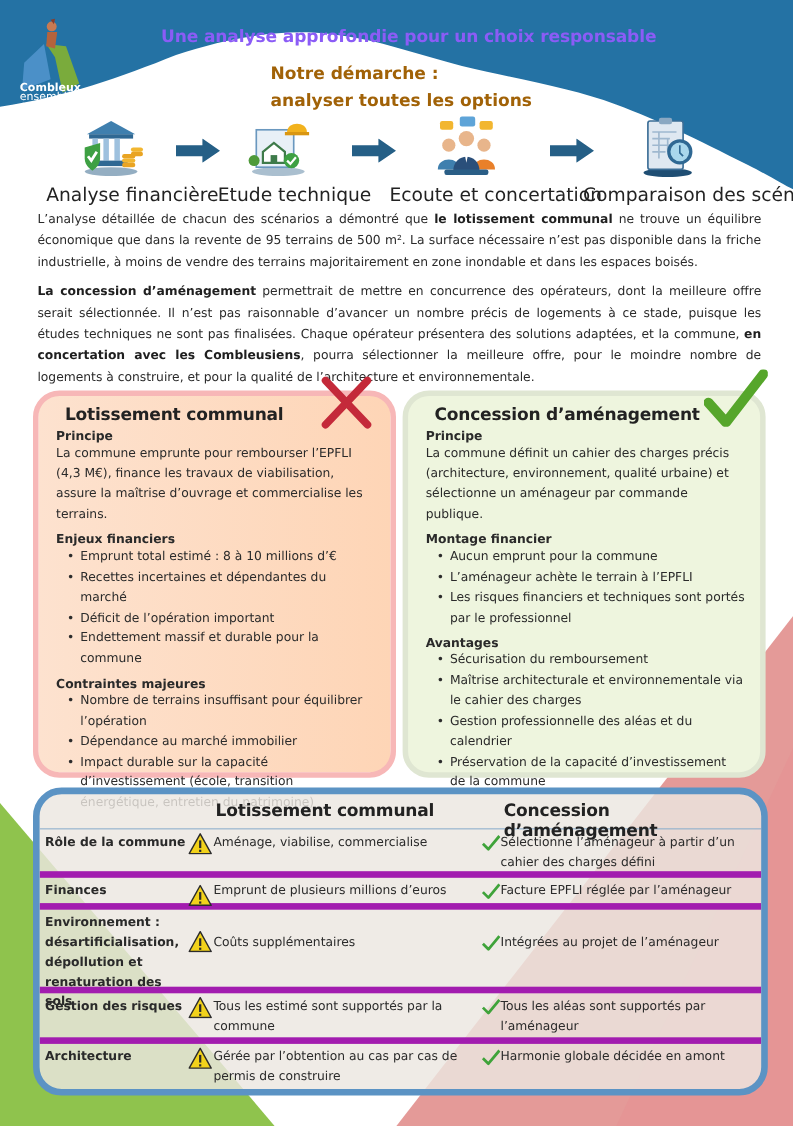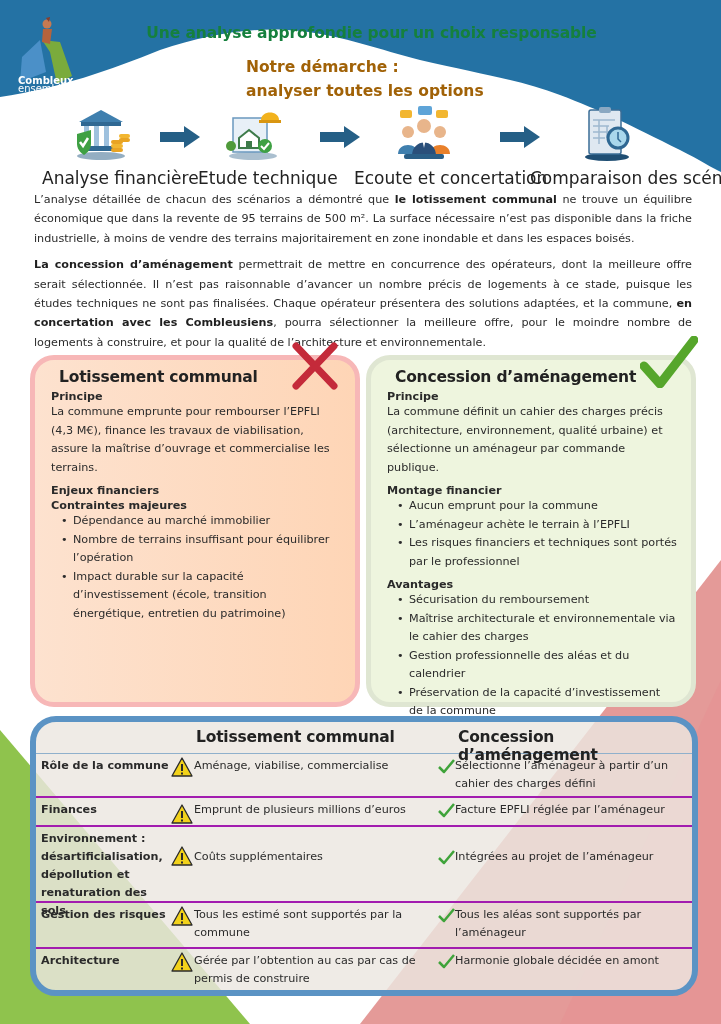--- a/index.html
+++ b/index.html
@@ -4,21 +4,21 @@
 <style>
   * { box-sizing: border-box; margin: 0; padding: 0; }
   html, body { width: 721px; height: 1024px; overflow: hidden; background: #ffffff; }
   body { position: relative; font-family: "DejaVu Sans", sans-serif; color: #2b2b2b; }
 
   
   .bg-shapes { position: absolute; left: 0; top: 0; width: 721px; height: 1024px; z-index: 0; }
 
   
   .header-title { position: absolute; left: 0; right: 0; top: 24px; text-align: center;
-    color: #15803d; font-size: 15.5px; font-weight: bold; z-index: 2; padding-left: 22px; letter-spacing: -0.1px; }
+    color: #8b5cf6; font-size: 15.5px; font-weight: bold; z-index: 2; padding-left: 22px; letter-spacing: -0.1px; }
   .logo { position: absolute; left: 12px; top: 12px; width: 72px; height: 90px; z-index: 2; }
   .logo-text { position: absolute; left: 18px; top: 77px; color: #ffffff; font-size: 10px; line-height: 8px; z-index: 3; }
   .logo-text .b { font-weight: bold; }
   .subtitle { position: absolute; left: 246px; top: 55px; font-size: 15.5px; font-weight: bold; color: #a16207; line-height: 24px; z-index: 2; }
 
   
   .steps { position: absolute; left: 0; top: 104px; width: 721px; height: 82px; z-index: 2; }
   .step { position: absolute; top: 0; text-align: center; }
   .step-icon { width: 64px; height: 60px; margin: 0 auto; display: block; }
   .step-label { font-size: 17px; color: #222; margin-top: 4px; white-space: nowrap; }
@@ -46,21 +46,21 @@
 
   .mark-x { position: absolute; left: 290px; top: 342px; width: 50px; height: 48px; z-index: 3; }
   .mark-check { position: absolute; left: 640px; top: 336px; width: 58px; height: 52px; z-index: 3; }
 
   
   .cmp { position: absolute; left: 30px; top: 716px; width: 668px; height: 280px; border: 6px solid #5b93c4;
     border-radius: 26px; background: rgba(236,231,224,0.82); z-index: 2; overflow: hidden; }
   .cmp-head { height: 32px; position: relative; border-bottom: 1px solid #8fb0cc; }
   .cmp-head .h1 { position: absolute; left: 160px; top: 6px; font-size: 15.5px; font-weight: bold; color: #222; letter-spacing: -0.2px; }
   .cmp-head .h2 { position: absolute; left: 422px; top: 6px; font-size: 15.5px; font-weight: bold; color: #222; letter-spacing: -0.2px; }
-  .cmp-row { position: relative; border-bottom: 2px solid #a21caf; }
+  .cmp-row { position: relative; border-bottom: 6px solid #a21caf; }
   .cmp-row:last-child { border-bottom: none; }
   .cmp-row .crit { position: absolute; left: 5px; top: 3px; width: 130px; font-size: 11.2px; font-weight: bold; line-height: 18px; color: #2a2a2a; }
   .cmp-row .lot { position: absolute; left: 135px; top: 3px; width: 265px; font-size: 11.2px; line-height: 18px; color: #2b2b2b; padding-left: 23px; }
   .cmp-row .con { position: absolute; left: 402px; top: 3px; width: 250px; font-size: 11.2px; line-height: 18px; color: #2b2b2b; padding-left: 17px; }
   .warn { position: absolute; left: 0; top: 0; width: 22px; height: 20px; }
   .chk { position: absolute; left: 0; top: 1px; width: 17px; height: 16px; }
 </style>
 </head>
 <body>
 
@@ -169,24 +169,30 @@
 <div class="intro">
   <p><span>L’analyse détaillée de chacun des scénarios a démontré que </span><b>le lotissement communal</b><span> ne trouve un équilibre économique que dans la revente de 95 terrains de 500 m². La surface nécessaire n’est pas disponible dans la friche industrielle, à moins de vendre des terrains majoritairement en zone inondable et dans les espaces boisés.</span></p>
   <p><b>La concession d’aménagement</b><span> permettrait de mettre en concurrence des opérateurs, dont la meilleure offre serait sélectionnée. Il n’est pas raisonnable d’avancer un nombre précis de logements à ce stade, puisque les études techniques ne sont pas finalisées. Chaque opérateur présentera des solutions adaptées, et la commune, </span><b>en concertation avec les Combleusiens</b><span>, pourra sélectionner la meilleure offre, pour le moindre nombre de logements à construire, et pour la qualité de l’architecture et environnementale.</span></p>
 </div>
 
 <div class="card card-left">
   <div class="card-title">Lotissement communal</div>
   <div class="sec-h">Principe</div>
   <div class="sec-p"> La commune emprunte pour rembourser l’EPFLI (4,3 M€), finance les travaux de viabilisation, assure la maîtrise d’ouvrage et commercialise les terrains.</div>
   <div class="sec-h">Enjeux financiers</div>
+  <ul>
+    <li>Emprunt total estimé : 8 à 10 millions d’€</li>
+    <li>Recettes incertaines et dépendantes du marché</li>
+    <li>Déficit de l’opération important</li>
+    <li>Endettement massif et durable pour la commune</li>
+  </ul>
   <div class="sec-h">Contraintes majeures</div>
   <ul>
+    <li>Nombre de terrains insuffisant pour équilibrer l’opération</li>
     <li>Dépendance au marché immobilier</li>
-    <li>Nombre de terrains insuffisant pour équilibrer l’opération</li>
     <li>Impact durable sur la capacité d’investissement (école, transition énergétique, entretien du patrimoine)</li>
   </ul>
 </div>
 <svg class="mark-x" viewBox="0 0 50 48">
   <path d="M6 4 L44 44 M44 4 L6 44" stroke="#c42a3a" stroke-width="7" stroke-linecap="round"></path>
 </svg>
 
 <div class="card card-right">
   <div class="card-title">Concession d’aménagement</div>
   <div class="sec-h">Principe</div>

